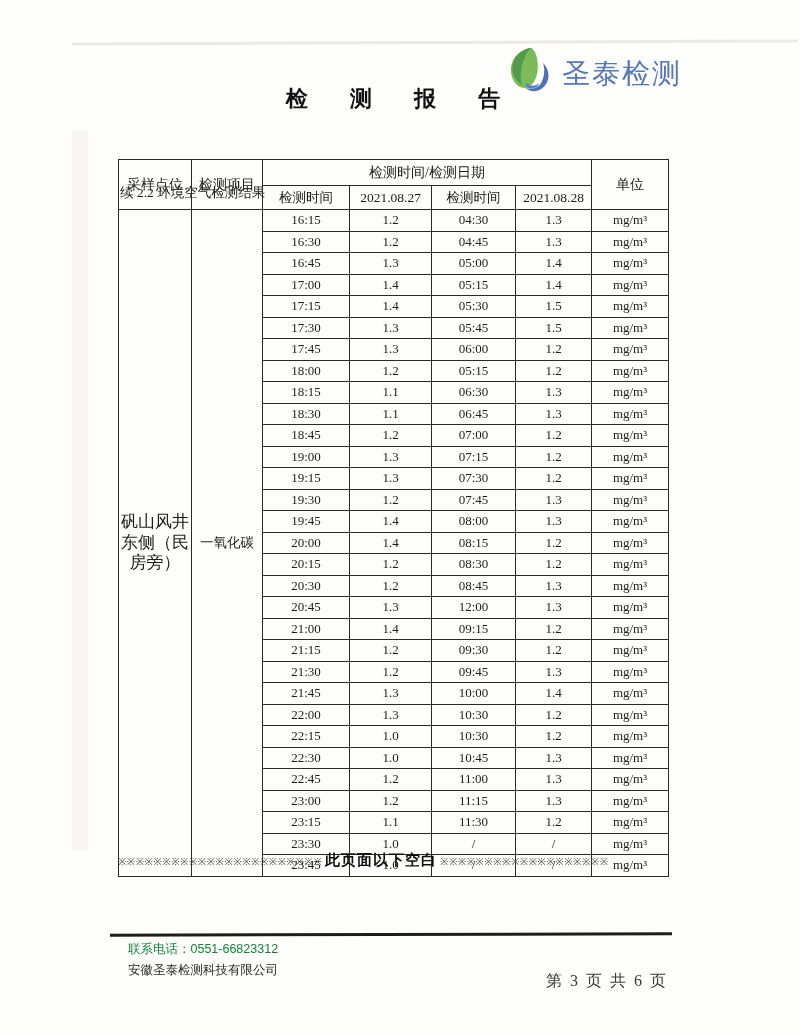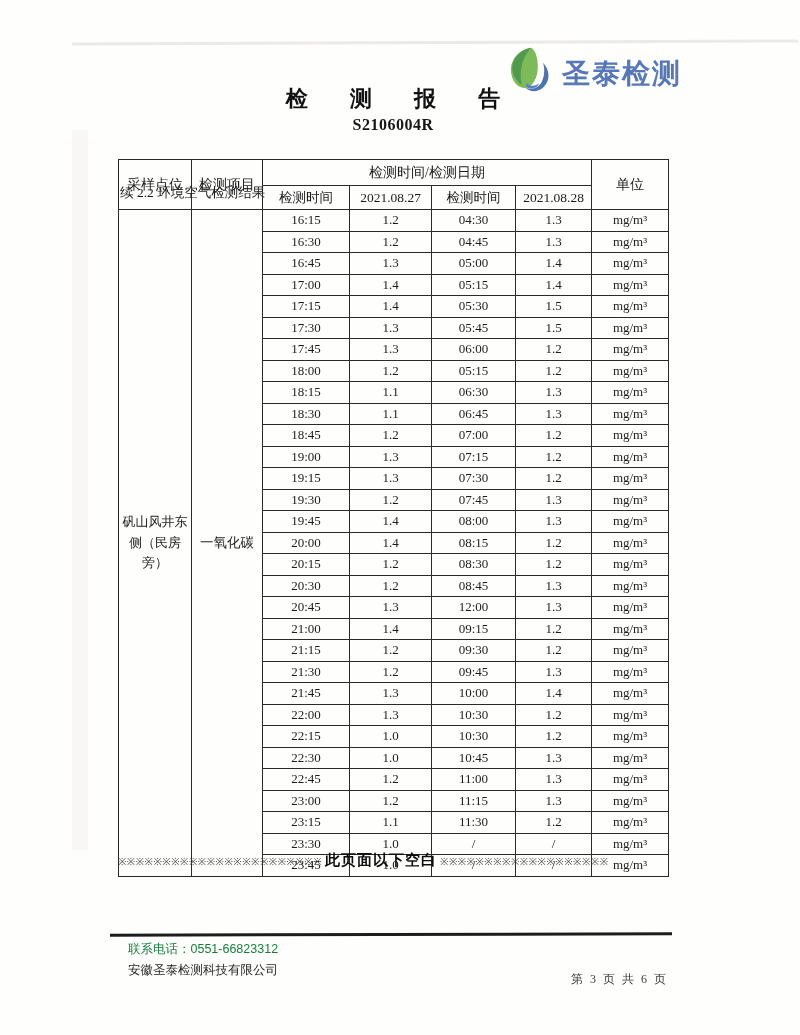--- a/index.html
+++ b/index.html
@@ -9,21 +9,21 @@
 
   
   .streak-top { position:absolute; top:41px; left:72px; width:726px; height:3px;
                 background:#eceae6; transform:rotate(-0.25deg); }
   .band-left { position:absolute; top:130px; left:72px; width:16px; height:720px;
                background:#f8f7f5; }
 
   
   .logo { position:absolute; top:46px; left:502px; display:flex; align-items:center; }
   .logo-icon { width:56px; height:50px; }
-  .logo-text { font-family:"Liberation Sans", sans-serif; font-weight:bold;
+  .logo-text { font-family:"Liberation Sans", sans-serif; font-weight:normal;
                font-size:28px; color:#5677b8; letter-spacing:2px; margin-left:4px;
                margin-top:6px; }
 
   
   .doc-title { position:absolute; top:84px; left:118px; width:550px; text-align:center;
                font-family:"Liberation Sans", sans-serif; font-weight:bold;
                font-size:22px; letter-spacing:18px; text-indent:18px; color:#111; }
   .report-no { position:absolute; top:116px; left:118px; width:550px; text-align:center;
                font-weight:bold; font-size:16px; letter-spacing:0.5px; color:#161616; }
   .section-label { position:absolute; top:139px; left:120px; font-size:13.5px; color:#1a1a1a;margin-top:45px; }
@@ -31,61 +31,60 @@
   
   table.report { position:absolute; top:159px; left:118px; width:550px;
                  border-collapse:collapse; table-layout:fixed;
                  font-size:13px; color:#1c1c1c; }
   table.report th, table.report td { border:1.4px solid #2a2a2a; text-align:center;
                  vertical-align:middle; padding:0; font-weight:normal;
                  overflow:hidden; }
   table.report thead tr:nth-child(1) th { height:26px; font-size:14px; }
   table.report thead tr:nth-child(2) th { height:24px; font-size:13.5px; }
   table.report tbody td { height:20.5px; line-height:20.5px; }
-  td.merged-point { font-size:13px; line-height:19px; padding:0 6px; }
+  td.merged-point { font-size:17px; line-height:19px; padding:0 6px; }
   td.merged-item  { font-size:13.5px; }
 
   
   .page-end { position:absolute; top:851px; left:118px; width:552px;
               display:flex; align-items:center; justify-content:flex-start;
               white-space:nowrap; }
   .marks { font-size:10px; color:#4d4d4d; letter-spacing:0.5px; }
   .page-end-label { font-family:"Liberation Sans", sans-serif; font-weight:bold;
                     font-size:15px; color:#0e0e0e; letter-spacing:1px; margin:0 3px; }
 
   
   .footer-rule { position:absolute; top:933px; left:110px; width:562px; height:2.5px;
                  background:#1d1d1d; transform:rotate(-0.15deg); }
   .footer-phone { position:absolute; top:941px; left:128px;
                   font-family:"Liberation Sans", sans-serif; font-size:12.5px; color:#15803d; }
   .footer-company { position:absolute; top:962px; left:128px;
                     font-family:"Liberation Sans", sans-serif; font-size:12.5px; color:#262626; }
   .footer-page { position:absolute; top:971px; left:540px; width:128px; text-align:right;
-                 font-size:12px; color:#3a3a3a; letter-spacing:2px; }
+                 font-size:16px; color:#3a3a3a; letter-spacing:2px; }
 </style>
 </head>
 <body>
 
 <div class="page">
 
   <div class="streak-top"></div>
   <div class="band-left"></div>
 
   <div class="logo">
     <svg class="logo-icon" viewBox="0 0 60 54" xmlns="http://www.w3.org/2000/svg">
       <path d="M31,2 C16,5 7,17 10,31 C12,41 20,47 27,45 C36,42 40,28 38,16 C37,9 35,4 31,2 Z" fill="#7cbb58"></path>
       <path d="M31,2 C22,12 18,26 21,42 C15,38 10,30 11,22 C12,12 20,4 31,2 Z" fill="#4f9a4c"></path>
       <path d="M44,18 C52,26 52,38 44,45 C38,50 30,50 25,45 C32,48 40,45 43,38 C46,31 46,24 44,18 Z" fill="#4d74b0"></path>
       <path d="M26,40 C30,44 36,44 40,40 C38,46 30,48 26,44 Z" fill="#5b82c2"></path>
     </svg>
     <span class="logo-text">圣泰检测</span>
   </div>
 
   <div class="doc-title">检 测 报 告</div>
-  <div class="report-no">S2106004R</div>
   <div class="section-label">续 2.2 环境空气检测结果</div>
 
   <table class="report">
     <colgroup>
       <col style="width:73px">
         <col style="width:71px">
         <col style="width:87px">
       <col style="width:82px">
         <col style="width:84px">
         <col style="width:76px">

